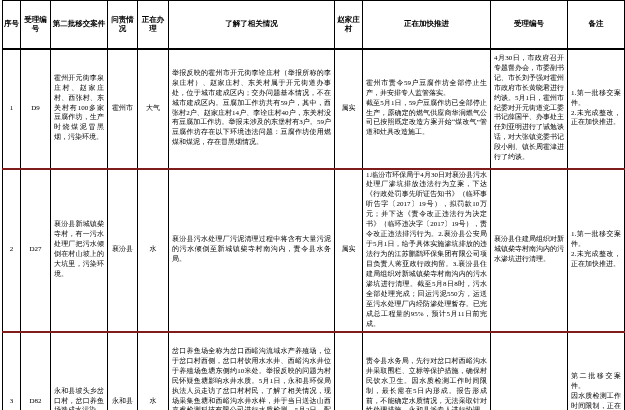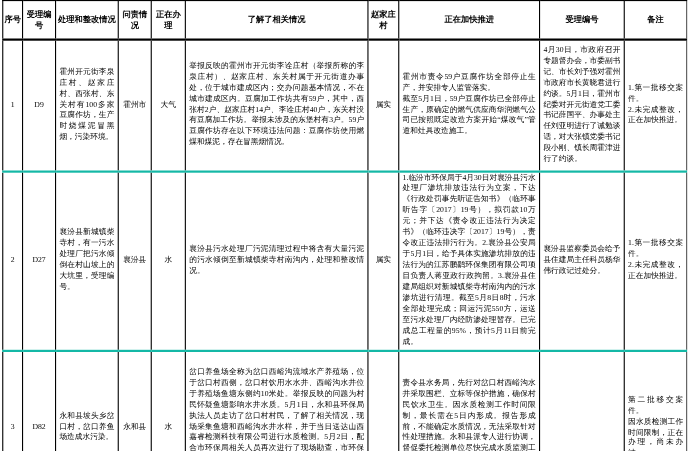--- a/index.html
+++ b/index.html
@@ -14,24 +14,24 @@
   th,td{
     border:1px solid #000;box-sizing:border-box;
     font-size:7px;line-height:1.42;padding:1px 3px;
     vertical-align:middle;white-space:pre-wrap;word-break:break-all;
     overflow:hidden;
   }
   thead th{
     font-size:7.5px;font-weight:bold;line-height:1.3;text-align:center;
     border-bottom:2px solid #000;padding:2px 1px;
   }
-  tbody td{border-bottom:2px solid #14b8a6;}
+  tbody td{border-bottom:2px solid #7f1d1d;}
   .tc{text-align:center;}
   .tj{text-align:justify;}
-  tr.r-head{height:35px;}
+  tr.r-head{height:48px;}
   tr.r1{height:120px;}
   tr.r2{height:148px;}
   tr.r3{height:140px;}
 </style>
 </head>
 <body>
 
 <div class="page">
   <table>
     <colgroup>
@@ -43,21 +43,21 @@
         <col style="width:166px">
       <col style="width:28px">
         <col style="width:128px">
         <col style="width:77px">
       <col style="width:57px">
     </colgroup>
     <thead>
       <tr class="r-head">
         <th>序号</th>
         <th>受理编号</th>
-        <th>处理和整改情况</th>
+        <th>第二批移交案件</th>
         <th>问责情况</th>
         <th>正在办理</th>
         <th>了解了相关情况</th>
         <th>赵家庄村</th>
         <th>正在加快推进</th>
         <th>受理编号</th>
         <th>备注</th>
       </tr>
     </thead>
     <tbody>
@@ -71,27 +71,27 @@
         <td class="tc">属实</td>
         <td class="tj">霍州市责令59户豆腐作坊全部停止生产，并安排专人监管落实。
 截至5月1日，59户豆腐作坊已全部停止生产，原确定的燃气供应商华润燃气公司已按照既定改造方案开始“煤改气”管道和灶具改造施工。</td>
         <td class="tj">4月30日，市政府召开专题督办会，市委副书记、市长刘予强对霍州市政府市长黄晓君进行约谈。5月1日，霍州市纪委对开元街道党工委书记薛国平、办事处主任刘亚明进行了诫勉谈话，对大张镇党委书记段小刚、镇长周霍津进行了约谈。</td>
         <td class="tj">1.第一批移交案件。
 2.未完成整改，正在加快推进。</td>
       </tr>
       <tr class="r2">
         <td class="tc">2</td>
         <td class="tc">D27</td>
-        <td class="tj">襄汾县新城镇柴寺村，有一污水处理厂把污水倾倒在村山坡上的大坑里，受理编号。</td>
+        <td class="tj">襄汾县新城镇柴寺村，有一污水处理厂把污水倾倒在村山坡上的大坑里，污染环境。</td>
         <td class="tc">襄汾县</td>
         <td class="tc">水</td>
-        <td class="tj">襄汾县污水处理厂污泥清理过程中将含有大量污泥的污水倾倒至新城镇柴寺村南沟内，处理和整改情况。</td>
+        <td class="tj">襄汾县污水处理厂污泥清理过程中将含有大量污泥的污水倾倒至新城镇柴寺村南沟内，责令县水务局。</td>
         <td class="tc">属实</td>
         <td class="tj">1.临汾市环保局于4月30日对襄汾县污水处理厂渗坑排放违法行为立案，下达《行政处罚事先听证告知书》（临环事听告字〔2017〕19号），拟罚款10万元；并下达《责令改正违法行为决定书》（临环违决字〔2017〕19号），责令改正违法排污行为。2.襄汾县公安局于5月1日，给予具体实施渗坑排放的违法行为的江苏鹏鹞环保集团有限公司项目负责人蒋亚政行政拘留。3.襄汾县住建局组织对新城镇柴寺村南沟内的污水渗坑进行清理。截至5月8日8时，污水全部处理完成；回运污泥550方，运送至污水处理厂内经防渗处理暂存。已完成总工程量的95%，预计5月11日前完成。</td>
-        <td class="tj">襄汾县监察委员会给予县住建局主任科员杨华伟行政记过处分。</td>
+        <td class="tj">襄汾县住建局组织对新城镇柴寺村南沟内的污水渗坑进行清理。</td>
         <td class="tj">1.第一批移交案件。
 2.未完成整改，正在加快推进。</td>
       </tr>
       <tr class="r3">
         <td class="tc">3</td>
         <td class="tc">D82</td>
         <td class="tj">永和县坡头乡岔口村，岔口养鱼场造成水污染。</td>
         <td class="tc">永和县</td>
         <td class="tc">水</td>
         <td class="tj">岔口养鱼场全称为岔口西峪沟流域水产养殖场，位于岔口村西侧，岔口村饮用水水井、西峪沟水井位于养殖场鱼塘东侧约10米处。举报反映的问题为村民怀疑鱼塘影响水井水质。5月1日，永和县环保局执法人员走访了岔口村村民，了解了相关情况，现场采集鱼塘和西峪沟水井水样，并于当日送达山西嘉睿检测科技有限公司进行水质检测。5月2日，配合市环保局相关人员再次进行了现场勘查，市环保局监测站工作人员现场采集鱼塘和西峪沟水井水样，带回市站进行水质检测。因水质检测工作时间限制，最长需在5日内形成。</td>

